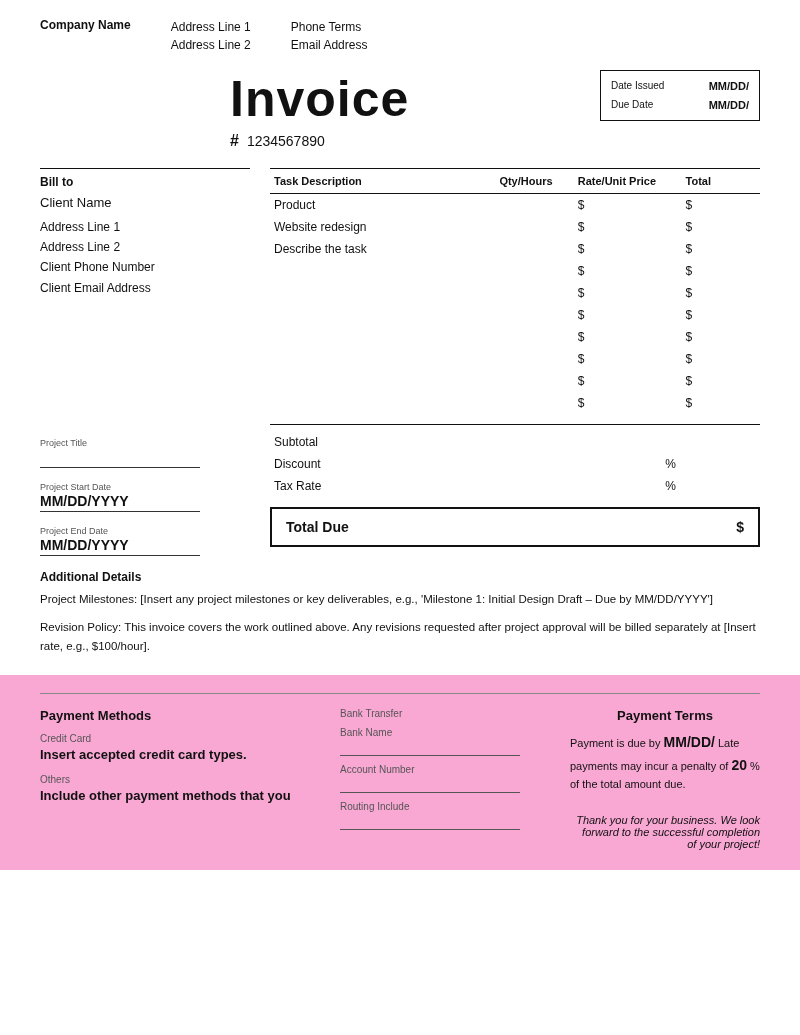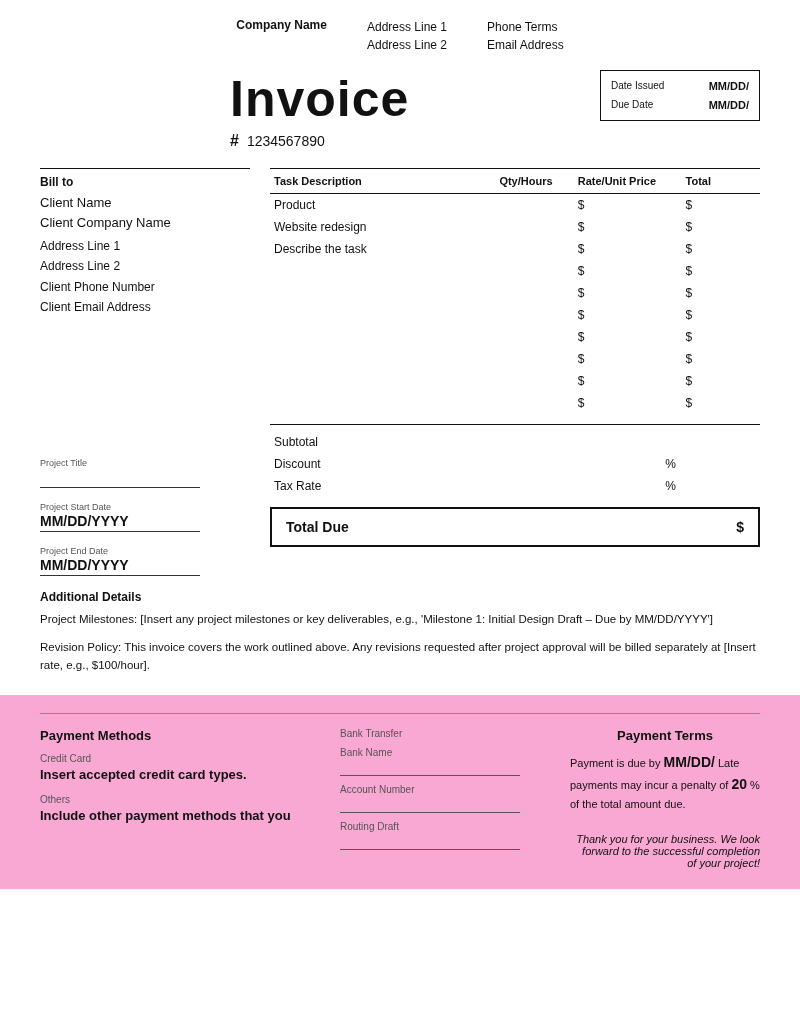--- a/index.html
+++ b/index.html
@@ -13,21 +13,21 @@
     }
 
     .page {
       width: 800px;
       background: #fff;
     }
 
     
     .header {
       display: flex;
-      justify-content: center;
+      justify-content: flex-start;
       padding: 18px 40px 6px 40px;
       gap: 40px;
     }
     .header-company {
       font-size: 12px;
       font-weight: bold;
       text-align: center;
     }
     .header-address {
       font-size: 12px;
@@ -320,21 +320,20 @@
       </div>
     </div>
   </div>
 
   <div class="main">
 
     <div class="left-col">
       <div class="bill-to-label">Bill to</div>
       <div class="client-name">
         <div>Client Name</div>
-        <div>Client Company Name</div>
       </div>
       <div class="client-info">
         <div>Address Line 1</div>
         <div>Address Line 2</div>
         <div>Client Phone Number</div>
         <div>Client Email Address</div>
       </div>
 
       <div class="project-section">
         <div class="field-label">Project Title</div>
@@ -476,21 +475,21 @@
 
       <div class="footer-middle-col">
         <div class="pm-type">Bank Transfer</div>
 
         <div class="bank-field-label">Bank Name</div>
         <div class="bank-field-underline"></div>
 
         <div class="bank-field-label">Account Number</div>
         <div class="bank-field-underline"></div>
 
-        <div class="bank-field-label">Routing Draft</div>
+        <div class="bank-field-label">Routing Include</div>
         <div class="bank-field-underline"></div>
       </div>
 
       <div class="footer-right">
         <div class="payment-terms-label">Payment Terms</div>
         <div class="payment-terms-text">
           <span>Payment is due by</span>
           <span class="bold-inline">MM/DD/</span>
           <span>Late payments may incur a penalty of</span>
           <span class="bold-inline">20</span>

